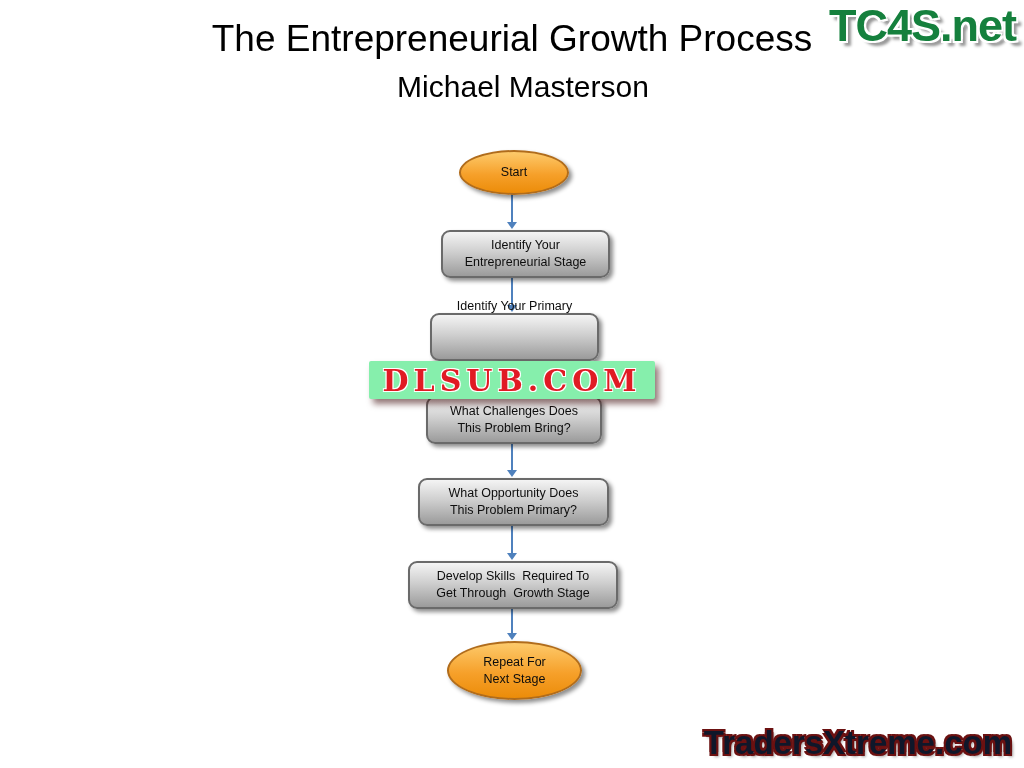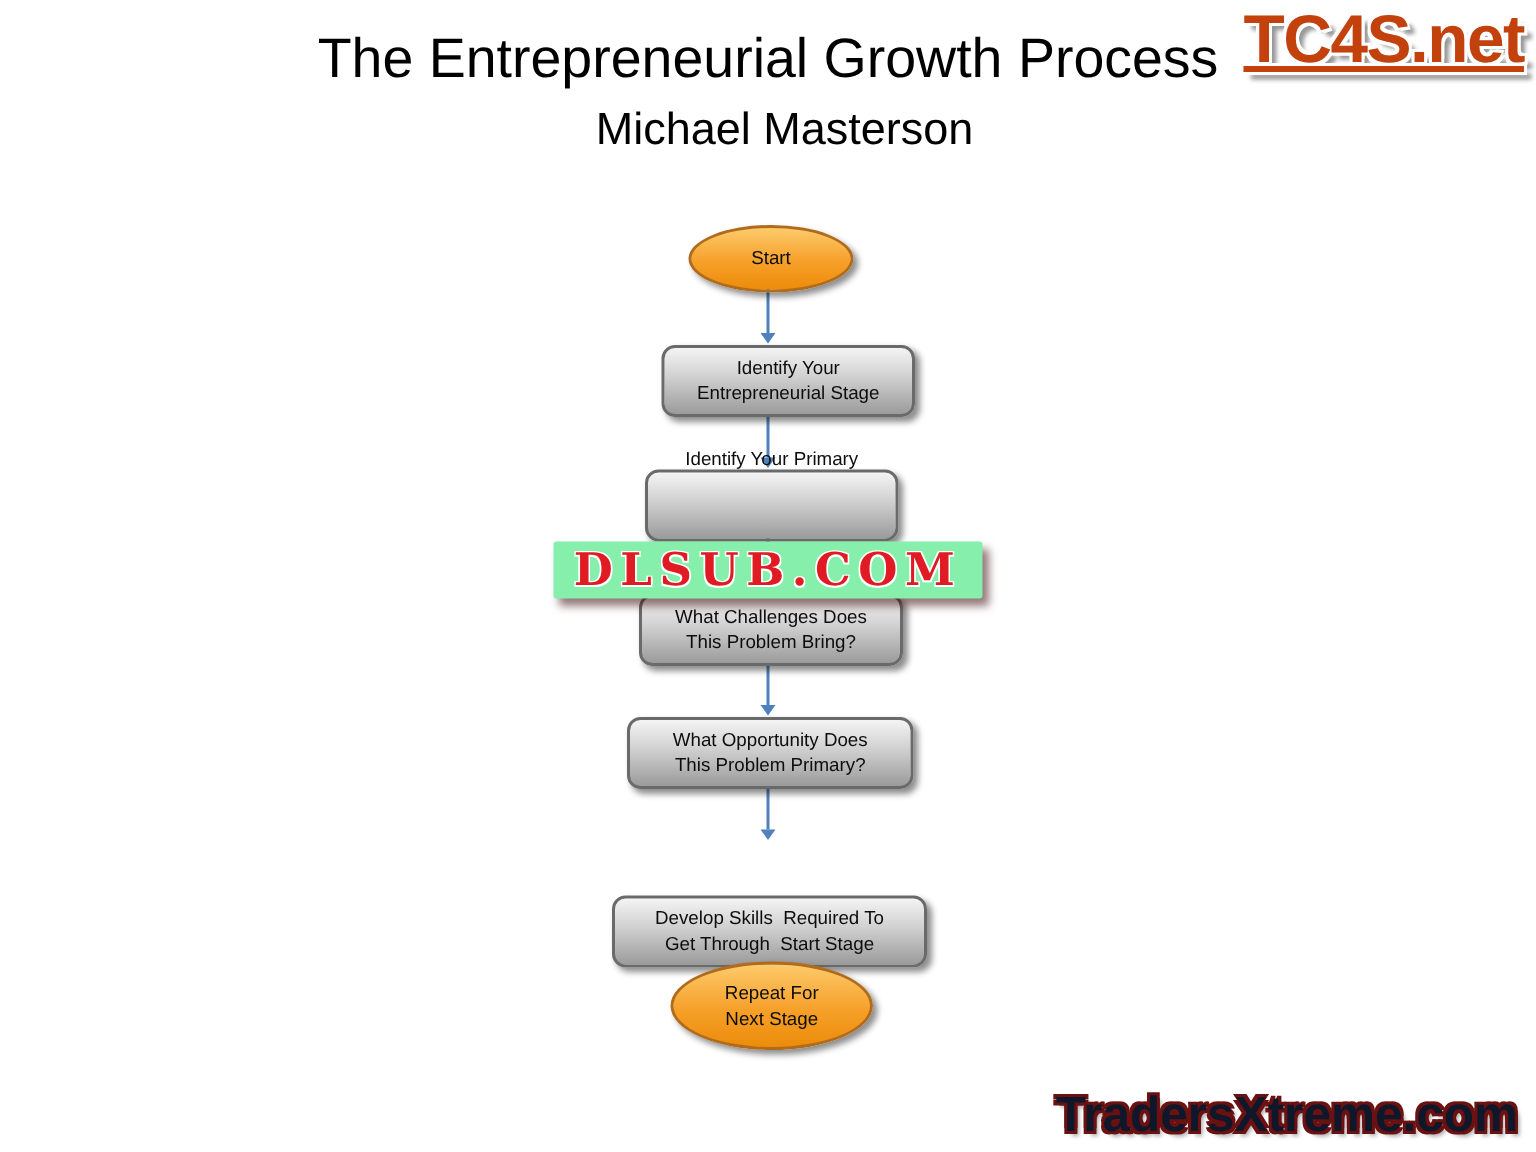--- a/index.html
+++ b/index.html
@@ -37,25 +37,24 @@
     align-items: center; z-index: 1;
   }
   .arrow .shaft { display: block; width: 2px; flex: 1; background: #4f81bd; }
   .arrow .head {
     display: block; width: 0; height: 0;
     border-left: 5px solid transparent; border-right: 5px solid transparent;
     border-top: 7px solid #4f81bd;
   }
   .wm-tc4s {
     position: absolute; top: 0px; right: 8px;
-    font-size: 45px; font-weight: bold; letter-spacing: -1px; color: #c2410c;
+    font-size: 45px; font-weight: bold; letter-spacing: -1px; color: #15803d;
     text-shadow: -2px -2px 0 #fff, 2px -2px 0 #fff, -2px 2px 0 #fff, 2px 2px 0 #fff,
                  5px 5px 3px #969696;
     z-index: 7;
-    text-decoration: underline;
   }
   .wm-dlsub {
     position: absolute; left: 369px; top: 361px; width: 286px; height: 38px;
     display: flex; align-items: center; justify-content: center;
     background: #86efac; border-radius: 2px;
     box-shadow: 4px 5px 6px rgba(60,10,10,0.55);
     z-index: 6;
   }
   .wm-dlsub span {
     font-family: "DejaVu Serif", serif; font-weight: bold; font-size: 30px;
@@ -127,23 +126,23 @@
   <div class="node process" style="left:418px; top:478px; width:187px; height:44px;">
     <span>What Opportunity Does</span>
     <span>This Problem Primary?</span>
   </div>
 
   <div class="arrow" style="left:506px; top:524px; height:36px;">
     <span class="shaft"></span>
     <span class="head"></span>
   </div>
 
-  <div class="node process" style="left:408px; top:561px; width:206px; height:44px;margin-top:36px;">
+  <div class="node process" style="left:408px; top:561px; width:206px; height:44px;">
     <span>Develop Skills  Required To</span>
-    <span>Get Through  Start Stage</span>
+    <span>Get Through  Growth Stage</span>
   </div>
 
   <div class="arrow" style="left:506px; top:606px; height:34px;">
     <span class="shaft"></span>
     <span class="head"></span>
   </div>
 
   <div class="node terminal" style="left:447px; top:641px; width:131px; height:55px;">
     <span>Repeat For</span>
     <span>Next Stage</span>

